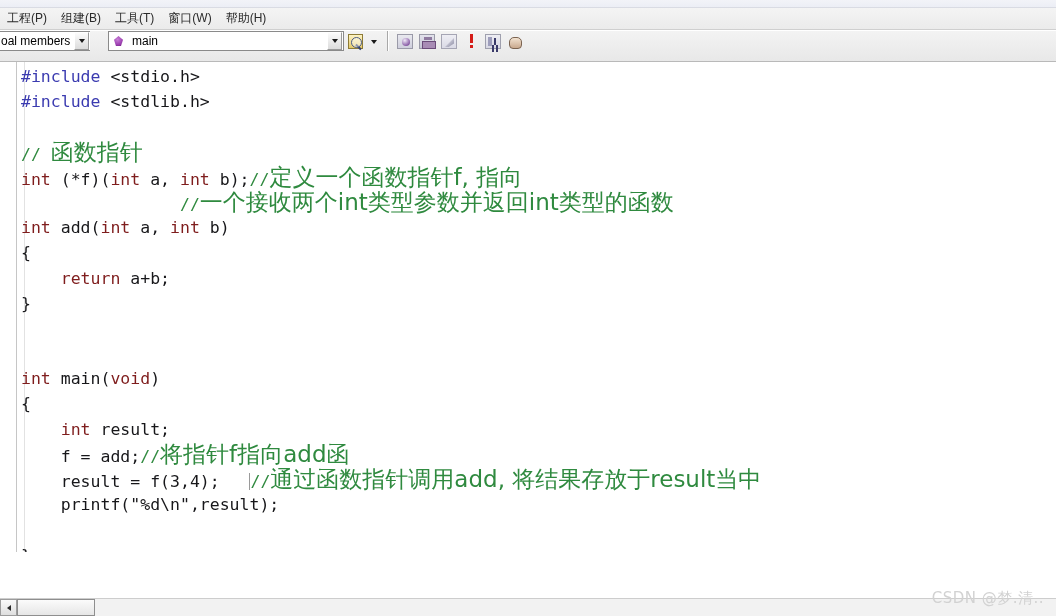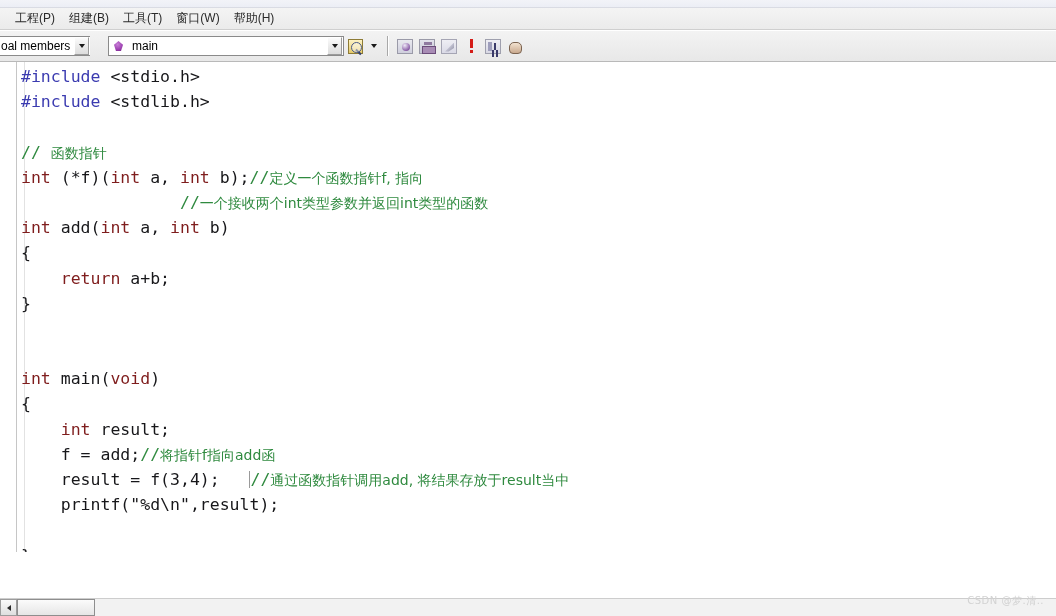--- a/index.html
+++ b/index.html
@@ -21,35 +21,34 @@
     position: absolute; left: 0; top: 0; width: 1056px; height: 8px;
     background: linear-gradient(#f2f3f8, #eceef5);
     border-bottom: 1px solid #d9dbe3;
   }
 
   .menubar {
     position: absolute; left: 0; top: 8px; width: 1056px; height: 22px;
     background: linear-gradient(#f4f4f4, #ebebeb);
     border-bottom: 1px solid #cfcfcf;
     display: flex; align-items: center;
-    padding-left: 8px;
   }
   .menu-item {
     font-size: 12px;
     color: #2a2a2a;
     padding: 1px 7px 2px 7px;
     white-space: nowrap;
     letter-spacing: 0px;
   }
 
   .toolbar {
     position: absolute; left: 0; top: 31px; width: 1056px; height: 31px;
     background: linear-gradient(#f3f3f3, #e8e8e8);
     border-bottom: 1px solid #b9b9b9;
-    display: flex; align-items: center;
+    display: flex; 
     padding-left: 0px;
   }
 
   .combo {
     height: 20px;
     background: #ffffff;
     border: 1px solid #8a8a8a;
     border-right: none;
     display: flex; align-items: center;
     font-size: 12px;
@@ -230,21 +229,21 @@
   }
   .code .ln { position: relative; height: 25.2px; padding-left: 4px; }
   .kw   { color: #7f1d1d; }
   .pre  { color: #3b3bb0; }
   .cmt  { color: #2f8a3f; }
   .plain{ color: #17171a; }
   .brace{ color: #17171a; }
 
   .cn {
     font-family: "DejaVu Sans", sans-serif;
-    font-size: 14px;
+    font-size: 23px;
   }
 
   
   .caret {
     display: inline-block;
     width: 1px; height: 17px;
     background: #9a9a9a;
     vertical-align: -3px;
     margin: 0 0px;
   }
@@ -275,21 +274,21 @@
     background: linear-gradient(#fbfbfb,#e6e6e6);
     border: 1px solid #8e8e8e;
     flex: 0 0 auto;
   }
   .hs-track { flex: 1 1 auto; height: 17px; background: #f2f2f2; }
 
   
   .watermark {
     position: absolute; right: 12px; bottom: 8px;
     font-family: "DejaVu Sans", sans-serif;
-    font-size: 10px;
+    font-size: 15px;
     color: #d2d2d2;
     letter-spacing: 0.5px;
     user-select: none;
   }
 </style>
 </head>
 <body>
 
 <div id="app">
 

